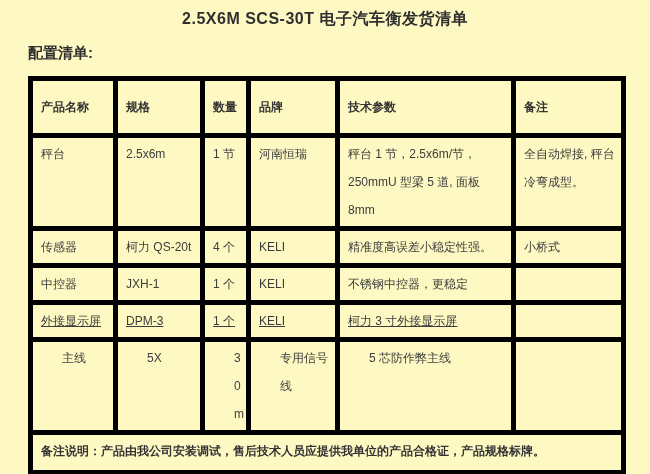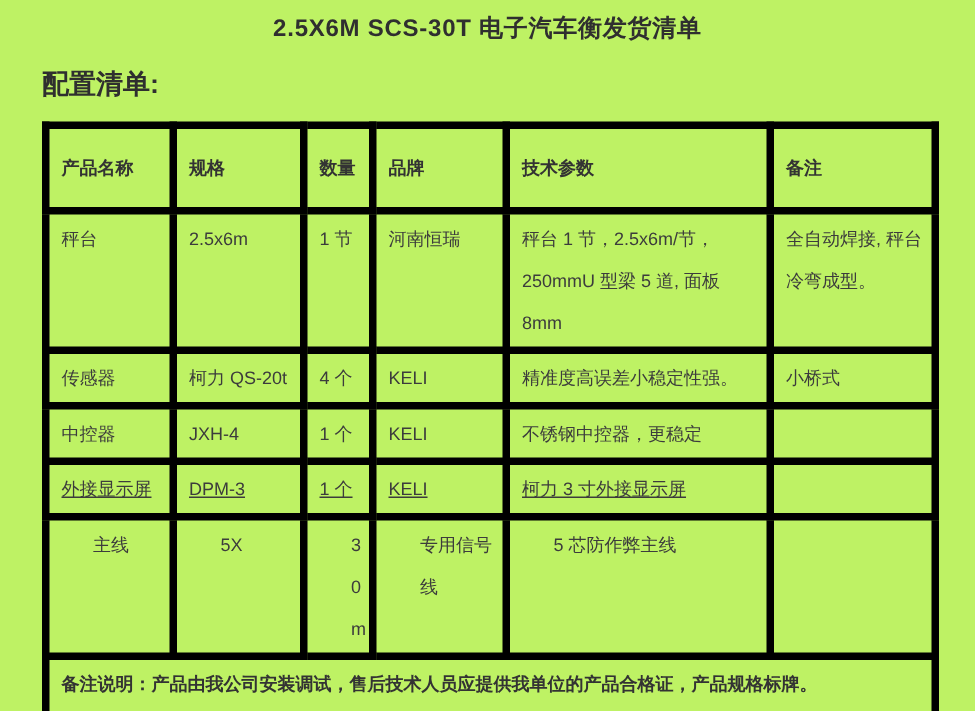--- a/index.html
+++ b/index.html
@@ -2,30 +2,30 @@
 <html><head>
 <meta charset="utf-8">
 <style>
   html,body{margin:0;padding:0;background:#ffffff;}
   body{
     width:650px;height:474px;
     font-family:"Liberation Sans","DejaVu Sans",sans-serif;
     color:#3c3c3c;
     -webkit-font-smoothing:antialiased;
   }
-  .page{position:relative;width:650px;height:474px;background:#bef264;overflow:hidden;}
+  .page{position:relative;width:650px;height:474px;background:#fef9c3;overflow:hidden;}
   .doc-title{
     margin:0;padding-top:9px;
     text-align:center;
     font-size:16px;font-weight:700;color:#2f2f2f;
     letter-spacing:0.5px;
   }
   .subtitle{
     margin:14px 0 0 28px;
-    font-size:18px;font-weight:700;color:#2f2f2f;
+    font-size:15px;font-weight:700;color:#2f2f2f;
   }
   table.config{
     border-collapse:collapse;
     table-layout:fixed;
     width:593px;
     margin:13px 0 0 28px;
     font-size:12px;
   }
   table.config th, table.config td{
     border:5px solid #000000;
@@ -95,21 +95,21 @@
       <tr class="r1">
         <td>传感器</td>
         <td>柯力 QS-20t</td>
         <td>4 个</td>
         <td>KELI</td>
         <td>精准度高误差小稳定性强。</td>
         <td>小桥式</td>
       </tr>
       <tr class="r3">
         <td>中控器</td>
-        <td>JXH-4</td>
+        <td>JXH-1</td>
         <td>1 个</td>
         <td>KELI</td>
         <td>不锈钢中控器，更稳定</td>
         <td></td>
       </tr>
       <tr class="r4">
         <td>外接显示屏</td>
         <td>DPM-3</td>
         <td>1 个</td>
         <td>KELI</td>

